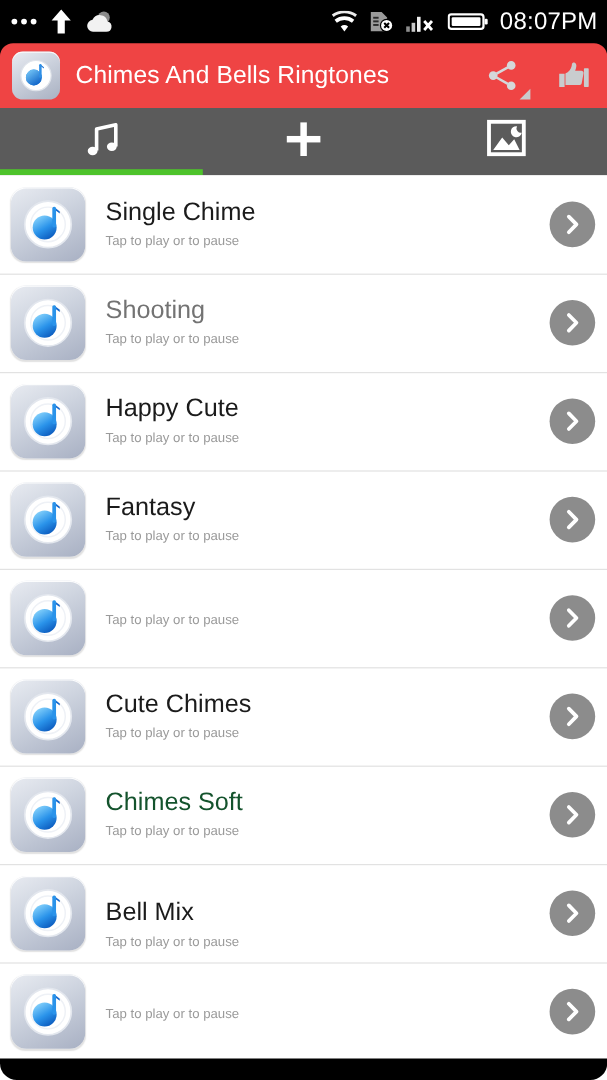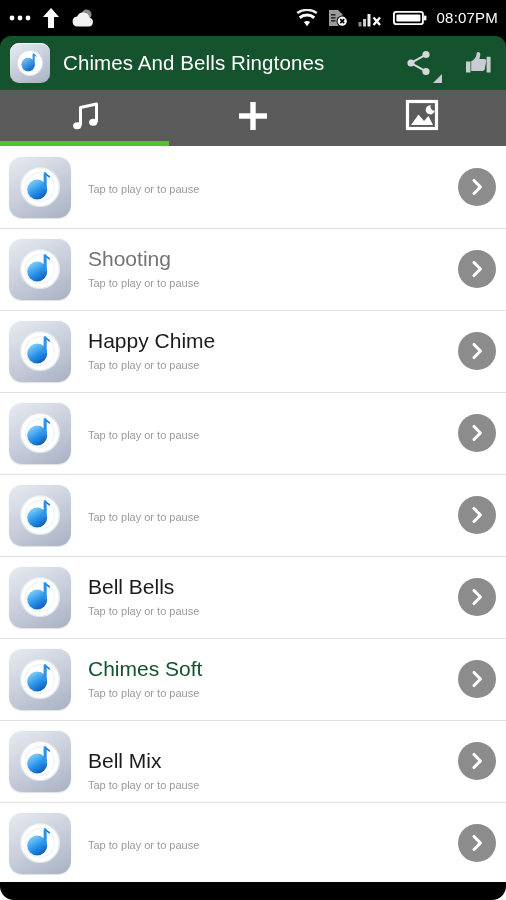--- a/index.html
+++ b/index.html
@@ -13,21 +13,21 @@
 
   
   .statusbar{
     position:absolute; top:0; left:0; width:506px; height:36px;
     background:#000; display:flex; align-items:center;
   }
   .sb-left{ display:flex; align-items:center; gap:11px; padding-left:9px; }
   .sb-right{ margin-left:auto; display:flex; align-items:center; gap:9px; padding-right:8px; }
   .sb-ico{ display:flex; align-items:center; justify-content:center; }
   .sb-time{
-    color:#fff; font-size:15px; letter-spacing:.2px; line-height:1;
+    color:#fff; font-size:20px; letter-spacing:.2px; line-height:1;
     padding-left:1px; padding-bottom:1px;
   }
 
   
   .actionbar{
     position:absolute; top:36px; left:0; width:506px; height:54px;
     background:#2c3135;
     border-top-left-radius:11px; border-top-right-radius:11px;
     display:flex; align-items:center;
   }
@@ -158,21 +158,21 @@
         <svg width="34" height="18" viewBox="0 0 34 18">
           <rect x="0.9" y="2.9" width="29" height="12.2" rx="2.2" fill="none" stroke="#fff" stroke-width="1.9"></rect>
           <rect x="3.4" y="5.4" width="24" height="7.2" rx="1" fill="#fff"></rect>
           <rect x="30.8" y="6.6" width="2.6" height="4.8" rx="1" fill="#fff"></rect>
         </svg>
       </span>
       <span class="sb-time">08:07PM</span>
     </div>
   </div>
 
-  <div class="actionbar" style="background: #14532d;">
+  <div class="actionbar" style="background: #ef4444;">
     <div class="app-icon">
       <svg width="30" height="30" viewBox="0 0 30 30">
         <circle cx="15" cy="15" r="12.6" fill="#ffffff"></circle>
         <circle cx="15" cy="15" r="12.6" fill="none" stroke="#dfe3ea" stroke-width="1"></circle>
         <circle cx="13.2" cy="16.6" r="6.6" fill="#2f8fe6"></circle>
         <circle cx="13.2" cy="16.6" r="6.6" fill="url(#agrad)"></circle>
         <defs>
           <linearGradient id="agrad" x1="0" y1="0" x2="0.7" y2="1">
             <stop offset="0" stop-color="#7fd0fb"></stop>
             <stop offset="1" stop-color="#0e63c8"></stop>
@@ -248,20 +248,21 @@
             <stop offset="0" stop-color="#8fd8fd"></stop>
             <stop offset="0.55" stop-color="#2a93ea"></stop>
             <stop offset="1" stop-color="#0a57bb"></stop>
           </linearGradient>
         </defs>
         <path d="M28.0 25.2 V8.6 l4.8 3.6 v1.7 l-4.8 -3.5 Z" fill="#1668cc"></path>
         <rect x="26.6" y="8.3" width="3.1" height="17.3" rx="1.4" fill="#2a93ea"></rect>
       </svg>
     </div>
     <div class="row-text">
+      <div class="row-title" style="color: rgb(27, 27, 27);">Single Chime</div>
       <div class="row-sub" style="color: rgb(154, 154, 154);">Tap to play or to pause</div>
     </div>
     <div class="row-go" style="background: rgb(140, 140, 140);">
       <svg width="20" height="20" viewBox="0 0 20 20">
         <path d="M7 3.5 L13.4 10 L7 16.5" fill="none" stroke="#fff" stroke-width="3.1" stroke-linecap="round" stroke-linejoin="round"></path>
       </svg>
     </div>
   </div>
 
   <div class="row">
@@ -305,106 +306,107 @@
             <stop offset="0" stop-color="#8fd8fd"></stop>
             <stop offset="0.55" stop-color="#2a93ea"></stop>
             <stop offset="1" stop-color="#0a57bb"></stop>
           </linearGradient>
         </defs>
         <path d="M28.0 25.2 V8.6 l4.8 3.6 v1.7 l-4.8 -3.5 Z" fill="#1668cc"></path>
         <rect x="26.6" y="8.3" width="3.1" height="17.3" rx="1.4" fill="#2a93ea"></rect>
       </svg>
     </div>
     <div class="row-text">
-      <div class="row-title" style="color: rgb(27, 27, 27);">Happy Chime</div>
-      <div class="row-sub" style="color: rgb(154, 154, 154);">Tap to play or to pause</div>
-    </div>
-    <div class="row-go" style="background: rgb(140, 140, 140);">
-      <svg width="20" height="20" viewBox="0 0 20 20">
-        <path d="M7 3.5 L13.4 10 L7 16.5" fill="none" stroke="#fff" stroke-width="3.1" stroke-linecap="round" stroke-linejoin="round"></path>
-      </svg>
-    </div>
-  </div>
-
-  <div class="row">
-    <div class="row-thumb">
-      <svg width="46" height="46" viewBox="0 0 46 46">
-        <circle cx="23" cy="23" r="19.4" fill="#ffffff"></circle>
-        <circle cx="23" cy="23" r="19.4" fill="none" stroke="#e3e7ee" stroke-width="1.4"></circle>
-        <circle cx="23" cy="23" r="14.4" fill="none" stroke="#eef1f6" stroke-width="1.2"></circle>
-        <circle cx="20.2" cy="25.5" r="10.0" fill="url(#ngrad)"></circle>
-        <defs>
-          <linearGradient id="ngrad" x1="0.15" y1="0" x2="0.75" y2="1">
-            <stop offset="0" stop-color="#8fd8fd"></stop>
-            <stop offset="0.55" stop-color="#2a93ea"></stop>
-            <stop offset="1" stop-color="#0a57bb"></stop>
-          </linearGradient>
-        </defs>
-        <path d="M28.0 25.2 V8.6 l4.8 3.6 v1.7 l-4.8 -3.5 Z" fill="#1668cc"></path>
-        <rect x="26.6" y="8.3" width="3.1" height="17.3" rx="1.4" fill="#2a93ea"></rect>
-      </svg>
-    </div>
-    <div class="row-text">
-      <div class="row-sub" style="color: rgb(154, 154, 154);">Tap to play or to pause</div>
-    </div>
-    <div class="row-go" style="background: rgb(140, 140, 140);">
-      <svg width="20" height="20" viewBox="0 0 20 20">
-        <path d="M7 3.5 L13.4 10 L7 16.5" fill="none" stroke="#fff" stroke-width="3.1" stroke-linecap="round" stroke-linejoin="round"></path>
-      </svg>
-    </div>
-  </div>
-
-  <div class="row">
-    <div class="row-thumb">
-      <svg width="46" height="46" viewBox="0 0 46 46">
-        <circle cx="23" cy="23" r="19.4" fill="#ffffff"></circle>
-        <circle cx="23" cy="23" r="19.4" fill="none" stroke="#e3e7ee" stroke-width="1.4"></circle>
-        <circle cx="23" cy="23" r="14.4" fill="none" stroke="#eef1f6" stroke-width="1.2"></circle>
-        <circle cx="20.2" cy="25.5" r="10.0" fill="url(#ngrad)"></circle>
-        <defs>
-          <linearGradient id="ngrad" x1="0.15" y1="0" x2="0.75" y2="1">
-            <stop offset="0" stop-color="#8fd8fd"></stop>
-            <stop offset="0.55" stop-color="#2a93ea"></stop>
-            <stop offset="1" stop-color="#0a57bb"></stop>
-          </linearGradient>
-        </defs>
-        <path d="M28.0 25.2 V8.6 l4.8 3.6 v1.7 l-4.8 -3.5 Z" fill="#1668cc"></path>
-        <rect x="26.6" y="8.3" width="3.1" height="17.3" rx="1.4" fill="#2a93ea"></rect>
-      </svg>
-    </div>
-    <div class="row-text">
-      <div class="row-sub" style="color: rgb(154, 154, 154);">Tap to play or to pause</div>
-    </div>
-    <div class="row-go" style="background: rgb(140, 140, 140);">
-      <svg width="20" height="20" viewBox="0 0 20 20">
-        <path d="M7 3.5 L13.4 10 L7 16.5" fill="none" stroke="#fff" stroke-width="3.1" stroke-linecap="round" stroke-linejoin="round"></path>
-      </svg>
-    </div>
-  </div>
-
-  <div class="row">
-    <div class="row-thumb">
-      <svg width="46" height="46" viewBox="0 0 46 46">
-        <circle cx="23" cy="23" r="19.4" fill="#ffffff"></circle>
-        <circle cx="23" cy="23" r="19.4" fill="none" stroke="#e3e7ee" stroke-width="1.4"></circle>
-        <circle cx="23" cy="23" r="14.4" fill="none" stroke="#eef1f6" stroke-width="1.2"></circle>
-        <circle cx="20.2" cy="25.5" r="10.0" fill="url(#ngrad)"></circle>
-        <defs>
-          <linearGradient id="ngrad" x1="0.15" y1="0" x2="0.75" y2="1">
-            <stop offset="0" stop-color="#8fd8fd"></stop>
-            <stop offset="0.55" stop-color="#2a93ea"></stop>
-            <stop offset="1" stop-color="#0a57bb"></stop>
-          </linearGradient>
-        </defs>
-        <path d="M28.0 25.2 V8.6 l4.8 3.6 v1.7 l-4.8 -3.5 Z" fill="#1668cc"></path>
-        <rect x="26.6" y="8.3" width="3.1" height="17.3" rx="1.4" fill="#2a93ea"></rect>
-      </svg>
-    </div>
-    <div class="row-text">
-      <div class="row-title" style="color: rgb(27, 27, 27);">Bell Bells</div>
+      <div class="row-title" style="color: rgb(27, 27, 27);">Happy Cute</div>
+      <div class="row-sub" style="color: rgb(154, 154, 154);">Tap to play or to pause</div>
+    </div>
+    <div class="row-go" style="background: rgb(140, 140, 140);">
+      <svg width="20" height="20" viewBox="0 0 20 20">
+        <path d="M7 3.5 L13.4 10 L7 16.5" fill="none" stroke="#fff" stroke-width="3.1" stroke-linecap="round" stroke-linejoin="round"></path>
+      </svg>
+    </div>
+  </div>
+
+  <div class="row">
+    <div class="row-thumb">
+      <svg width="46" height="46" viewBox="0 0 46 46">
+        <circle cx="23" cy="23" r="19.4" fill="#ffffff"></circle>
+        <circle cx="23" cy="23" r="19.4" fill="none" stroke="#e3e7ee" stroke-width="1.4"></circle>
+        <circle cx="23" cy="23" r="14.4" fill="none" stroke="#eef1f6" stroke-width="1.2"></circle>
+        <circle cx="20.2" cy="25.5" r="10.0" fill="url(#ngrad)"></circle>
+        <defs>
+          <linearGradient id="ngrad" x1="0.15" y1="0" x2="0.75" y2="1">
+            <stop offset="0" stop-color="#8fd8fd"></stop>
+            <stop offset="0.55" stop-color="#2a93ea"></stop>
+            <stop offset="1" stop-color="#0a57bb"></stop>
+          </linearGradient>
+        </defs>
+        <path d="M28.0 25.2 V8.6 l4.8 3.6 v1.7 l-4.8 -3.5 Z" fill="#1668cc"></path>
+        <rect x="26.6" y="8.3" width="3.1" height="17.3" rx="1.4" fill="#2a93ea"></rect>
+      </svg>
+    </div>
+    <div class="row-text">
+      <div class="row-title" style="color: rgb(27, 27, 27);">Fantasy</div>
+      <div class="row-sub" style="color: rgb(154, 154, 154);">Tap to play or to pause</div>
+    </div>
+    <div class="row-go" style="background: rgb(140, 140, 140);">
+      <svg width="20" height="20" viewBox="0 0 20 20">
+        <path d="M7 3.5 L13.4 10 L7 16.5" fill="none" stroke="#fff" stroke-width="3.1" stroke-linecap="round" stroke-linejoin="round"></path>
+      </svg>
+    </div>
+  </div>
+
+  <div class="row">
+    <div class="row-thumb">
+      <svg width="46" height="46" viewBox="0 0 46 46">
+        <circle cx="23" cy="23" r="19.4" fill="#ffffff"></circle>
+        <circle cx="23" cy="23" r="19.4" fill="none" stroke="#e3e7ee" stroke-width="1.4"></circle>
+        <circle cx="23" cy="23" r="14.4" fill="none" stroke="#eef1f6" stroke-width="1.2"></circle>
+        <circle cx="20.2" cy="25.5" r="10.0" fill="url(#ngrad)"></circle>
+        <defs>
+          <linearGradient id="ngrad" x1="0.15" y1="0" x2="0.75" y2="1">
+            <stop offset="0" stop-color="#8fd8fd"></stop>
+            <stop offset="0.55" stop-color="#2a93ea"></stop>
+            <stop offset="1" stop-color="#0a57bb"></stop>
+          </linearGradient>
+        </defs>
+        <path d="M28.0 25.2 V8.6 l4.8 3.6 v1.7 l-4.8 -3.5 Z" fill="#1668cc"></path>
+        <rect x="26.6" y="8.3" width="3.1" height="17.3" rx="1.4" fill="#2a93ea"></rect>
+      </svg>
+    </div>
+    <div class="row-text">
+      <div class="row-sub" style="color: rgb(154, 154, 154);">Tap to play or to pause</div>
+    </div>
+    <div class="row-go" style="background: rgb(140, 140, 140);">
+      <svg width="20" height="20" viewBox="0 0 20 20">
+        <path d="M7 3.5 L13.4 10 L7 16.5" fill="none" stroke="#fff" stroke-width="3.1" stroke-linecap="round" stroke-linejoin="round"></path>
+      </svg>
+    </div>
+  </div>
+
+  <div class="row">
+    <div class="row-thumb">
+      <svg width="46" height="46" viewBox="0 0 46 46">
+        <circle cx="23" cy="23" r="19.4" fill="#ffffff"></circle>
+        <circle cx="23" cy="23" r="19.4" fill="none" stroke="#e3e7ee" stroke-width="1.4"></circle>
+        <circle cx="23" cy="23" r="14.4" fill="none" stroke="#eef1f6" stroke-width="1.2"></circle>
+        <circle cx="20.2" cy="25.5" r="10.0" fill="url(#ngrad)"></circle>
+        <defs>
+          <linearGradient id="ngrad" x1="0.15" y1="0" x2="0.75" y2="1">
+            <stop offset="0" stop-color="#8fd8fd"></stop>
+            <stop offset="0.55" stop-color="#2a93ea"></stop>
+            <stop offset="1" stop-color="#0a57bb"></stop>
+          </linearGradient>
+        </defs>
+        <path d="M28.0 25.2 V8.6 l4.8 3.6 v1.7 l-4.8 -3.5 Z" fill="#1668cc"></path>
+        <rect x="26.6" y="8.3" width="3.1" height="17.3" rx="1.4" fill="#2a93ea"></rect>
+      </svg>
+    </div>
+    <div class="row-text">
+      <div class="row-title" style="color: rgb(27, 27, 27);">Cute Chimes</div>
       <div class="row-sub" style="color: rgb(154, 154, 154);">Tap to play or to pause</div>
     </div>
     <div class="row-go" style="background: rgb(140, 140, 140);">
       <svg width="20" height="20" viewBox="0 0 20 20">
         <path d="M7 3.5 L13.4 10 L7 16.5" fill="none" stroke="#fff" stroke-width="3.1" stroke-linecap="round" stroke-linejoin="round"></path>
       </svg>
     </div>
   </div>
 
   <div class="row">

